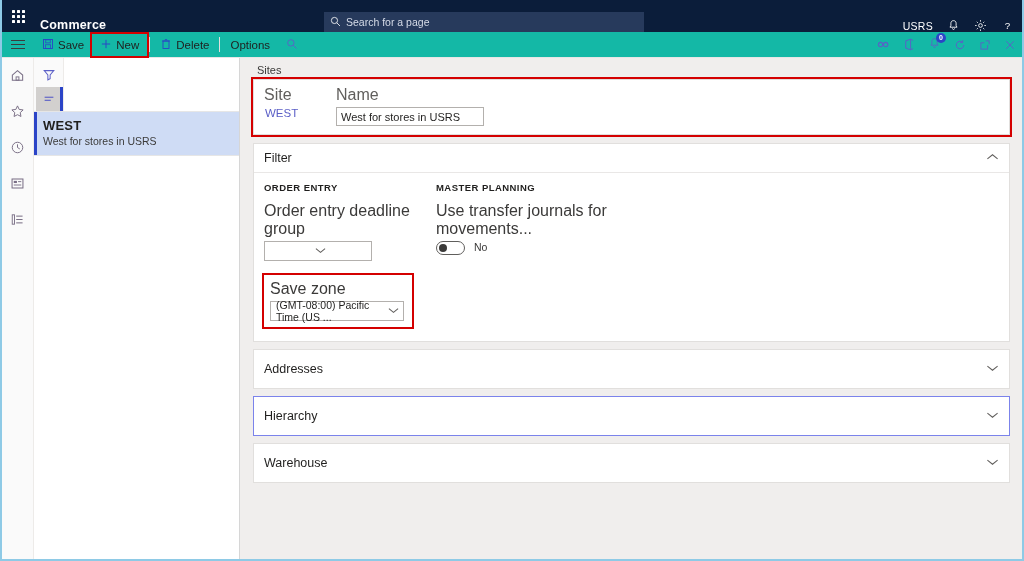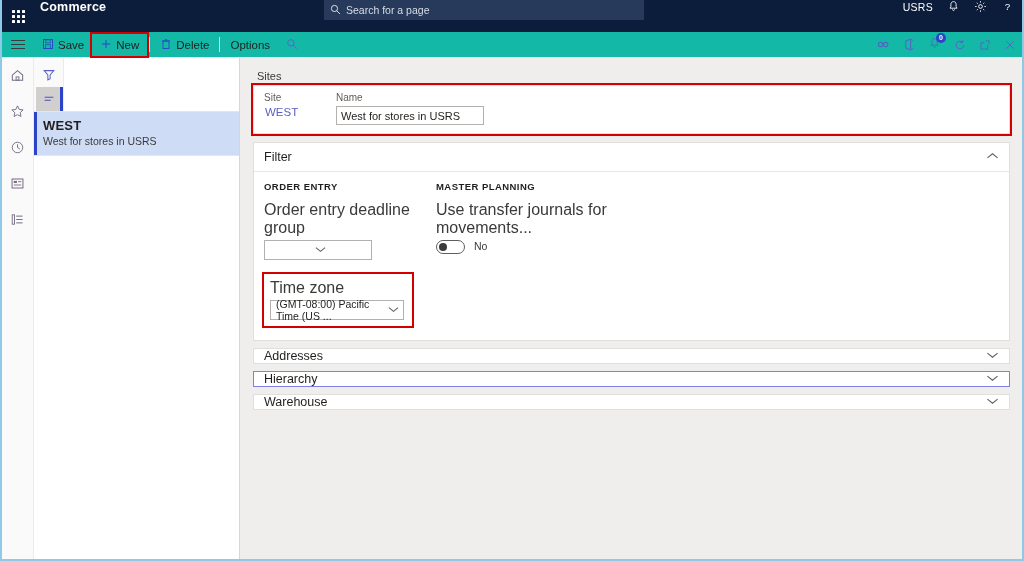--- a/index.html
+++ b/index.html
@@ -5,21 +5,21 @@
   * { box-sizing: border-box; margin: 0; padding: 0; }
   html, body {
     width: 1024px; height: 561px;
     font-family: "Liberation Sans", sans-serif;
     background: #ffffff; overflow: hidden;
   }
   body { border: 2px solid #8ecae6; border-top: none; }
 
   
   .topnav {
-    height: 32px; background: #0b1d3a; display: flex; align-items: flex-start;
+    height: 32px; background: #0b1d3a; display: flex; align-items: flex-end;
     color: #ffffff; position: relative;
   }
   .waffle {
     width: 32px; height: 32px; display: flex; align-items: center; justify-content: center;
     cursor: pointer;
   }
   .waffle-grid {
     display: grid; grid-template-columns: repeat(3, 3px); grid-template-rows: repeat(3, 3px);
     gap: 2px;
   }
@@ -104,31 +104,31 @@
     border-bottom: 1px solid #e6e6e6;
   }
   .lp-item.selected { background: #cfdcf5; }
   .lp-item.selected::before {
     content: ''; position: absolute; left: 0; top: 0; bottom: 0; width: 3px; background: #2b44c7;
   }
   .lp-item .t1 { font-size: 13px; color: #201f1e; font-weight: bold; letter-spacing: .2px; }
   .lp-item .t2 { font-size: 10.5px; color: #3b3a39; margin-top: 2px; }
 
   
-  .content { flex: 1; background: #f0eeed; padding: 12px 12px 0 13px; overflow: hidden; position: relative; }
+  .content { flex: 1; background: #f0eeed; padding: 6px 12px 0 13px; overflow: hidden; position: relative; }
 
   .panel-title { font-size: 11px; color: #3b3a39; margin: 0 0 3px 4px; }
 
   .card { background: #ffffff; border: 1px solid #e1dfdd; }
 
   .sites-card { position: relative; padding: 6px 10px 8px 10px; }
   .sites-card.redbox { outline: 2px solid #d40000; }
   .site-row { display: flex; }
   .fld { display: flex; flex-direction: column; }
-  .fld-label { font-size: 10px; color: #605e5c; margin-bottom: 3px; }
+  .fld-label { font-size: 16px; color: #605e5c; margin-bottom: 3px; }
   .site-col { width: 72px; }
   .site-link { font-size: 11.5px; color: #5b5fc7; cursor: pointer; padding-left: 1px; }
   .name-col { width: 148px; }
   .txtinput {
     height: 19px; border: 1px solid #b3b0ad; background: #fff; font-size: 11px;
     padding: 0 4px; display: flex; align-items: center; color: #201f1e;
   }
 
   .section { margin-top: 8px; }
   .sec-head {
@@ -163,21 +163,21 @@
     width: 29px; height: 14px; border-radius: 8px; border: 1px solid #605e5c;
     background: #ffffff; position: relative; cursor: pointer;
   }
   .switch .knob {
     position: absolute; left: 2px; top: 2px; width: 8px; height: 8px;
     border-radius: 50%; background: #3b3a39;
   }
   .toggle-val { font-size: 10.5px; color: #3b3a39; }
 
   .sec-collapsed { margin-top: 7px; }
-  .sec-collapsed .sec-head { height: 14px; }
+  .sec-collapsed .sec-head { height: 38px; }
   .focused { border: 1px solid #7b83eb; }
 </style>
 </head>
 <body>
 
 <div class="topnav">
   <div class="waffle">
     <div class="waffle-grid">
       <i></i>
         <i></i>
@@ -431,21 +431,21 @@
               <span></span>
               <span class="dd-chev">
                 <svg width="11" height="7" viewBox="0 0 12 7">
                     <path d="M1 1.4L6 5.6 11 1.4" fill="none" stroke="#605e5c" stroke-width="1.1"></path>
                   </svg>
               </span>
             </div>
           </div>
 
           <div class="tz-wrap redbox">
-            <div class="sub-label">Time zone</div>
+            <div class="sub-label">Save zone</div>
             <div class="ddl ddl-tz">
               <span>(GMT-08:00) Pacific Time (US ...</span>
               <span class="dd-chev">
                 <svg width="11" height="7" viewBox="0 0 12 7">
                     <path d="M1 1.4L6 5.6 11 1.4" fill="none" stroke="#605e5c" stroke-width="1.1"></path>
                   </svg>
               </span>
             </div>
           </div>
         </div>

